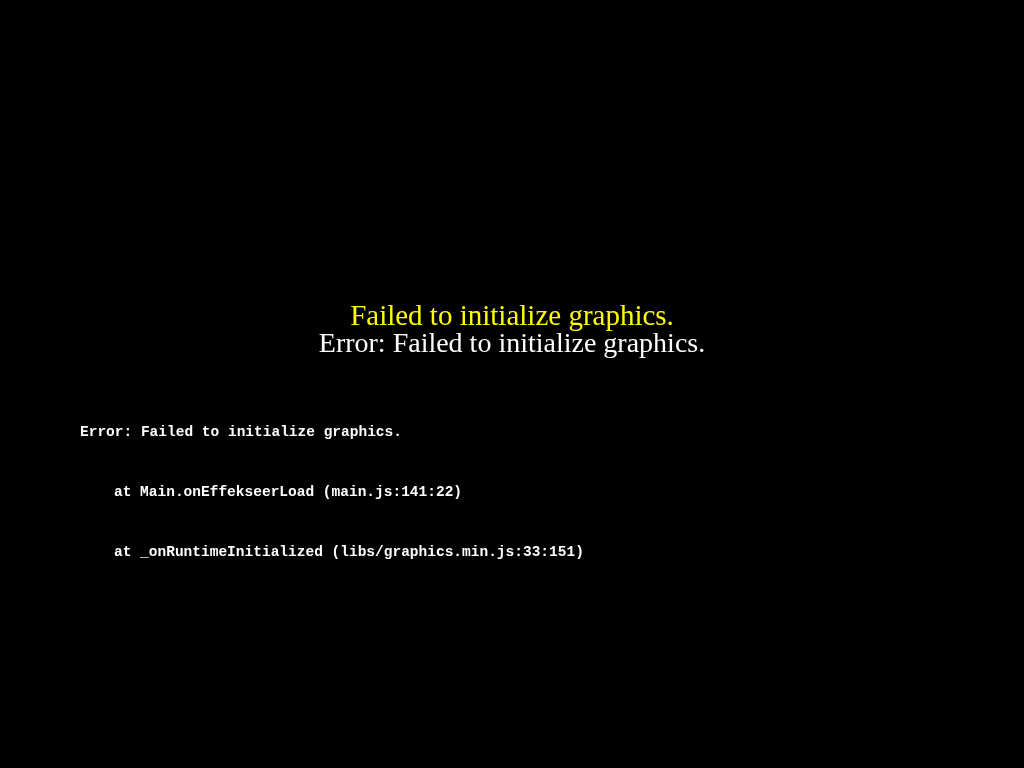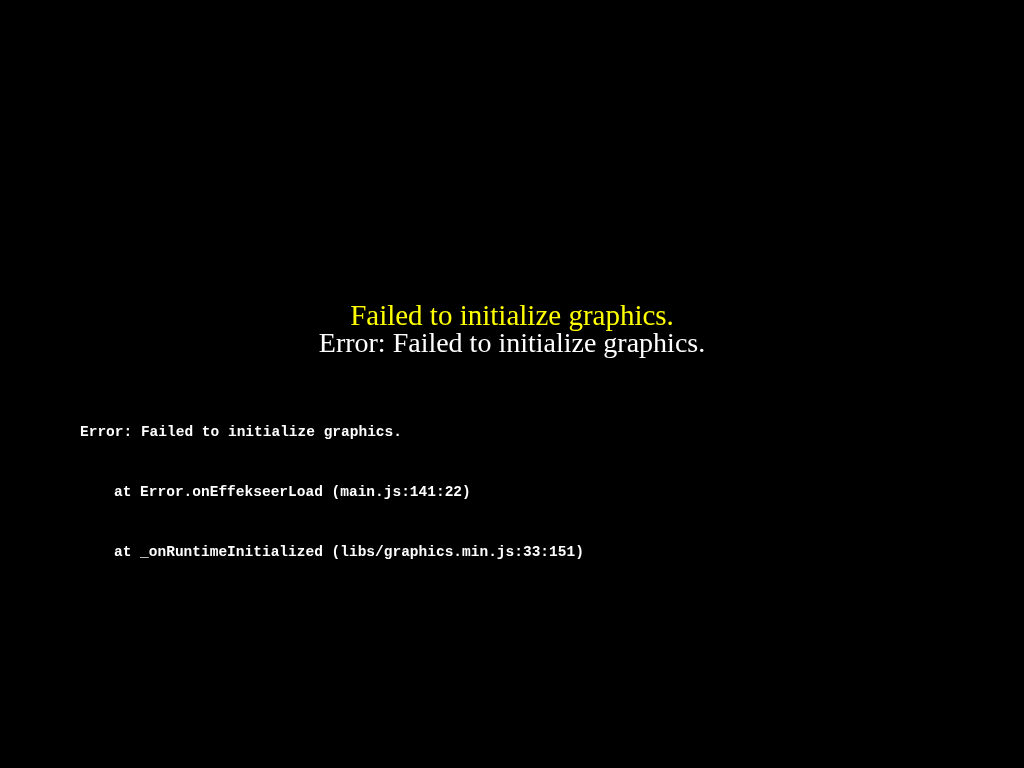--- a/index.html
+++ b/index.html
@@ -56,20 +56,20 @@
   </style>
 </head>
 <body>
 
 <div class="error-title">Failed to initialize graphics.</div>
 
 <div class="error-subtitle">Error: Failed to initialize graphics.</div>
 
 <div class="stack-trace">
   <span class="stack-line">Error: Failed to initialize graphics.</span>
-  <span class="stack-at">at Error.onEffekseerLoad (main.js:141:22)</span>
+  <span class="stack-at">at Main.onEffekseerLoad (main.js:141:22)</span>
   <span class="stack-at">at _onRuntimeInitialized (libs/graphics.min.js:33:151)</span>
   
   
   
   
   
 </div>
 
 </body></html>

